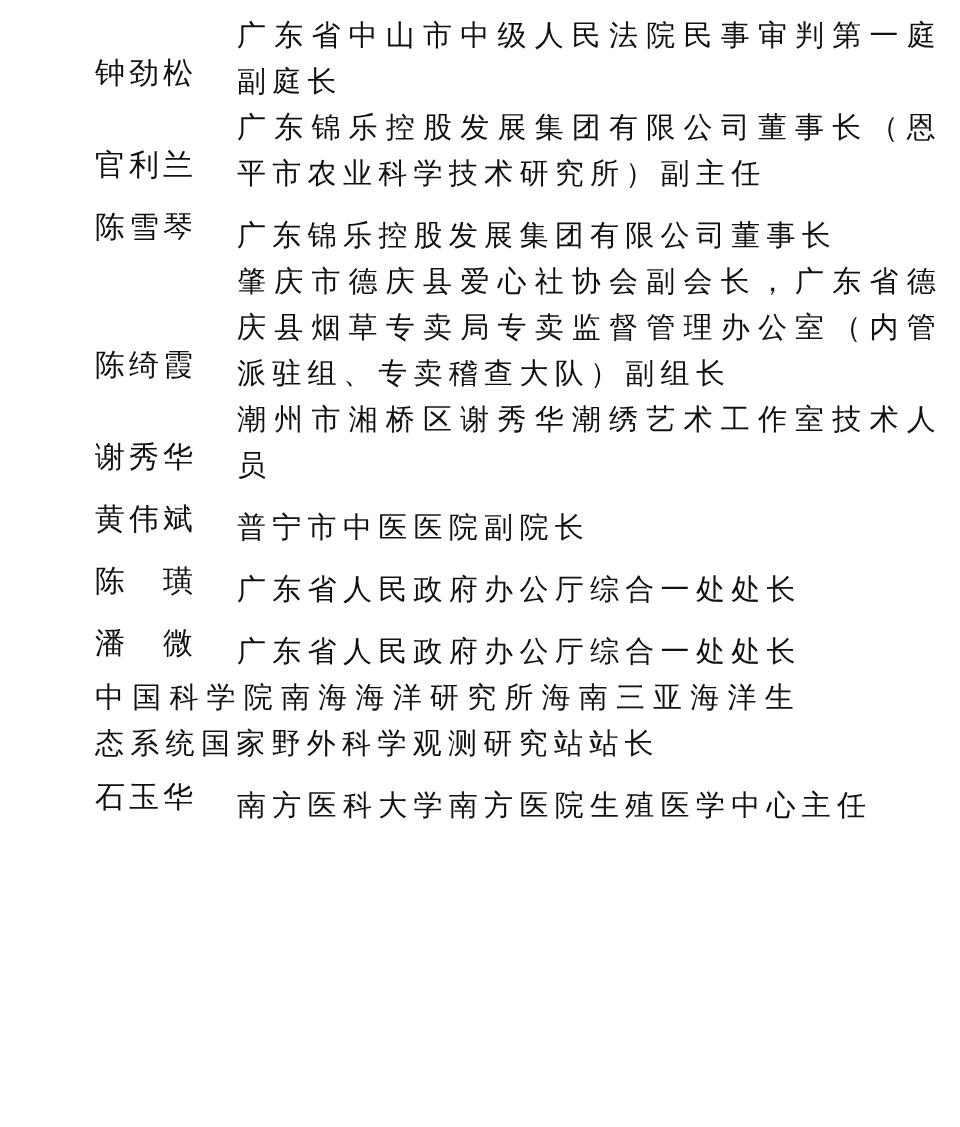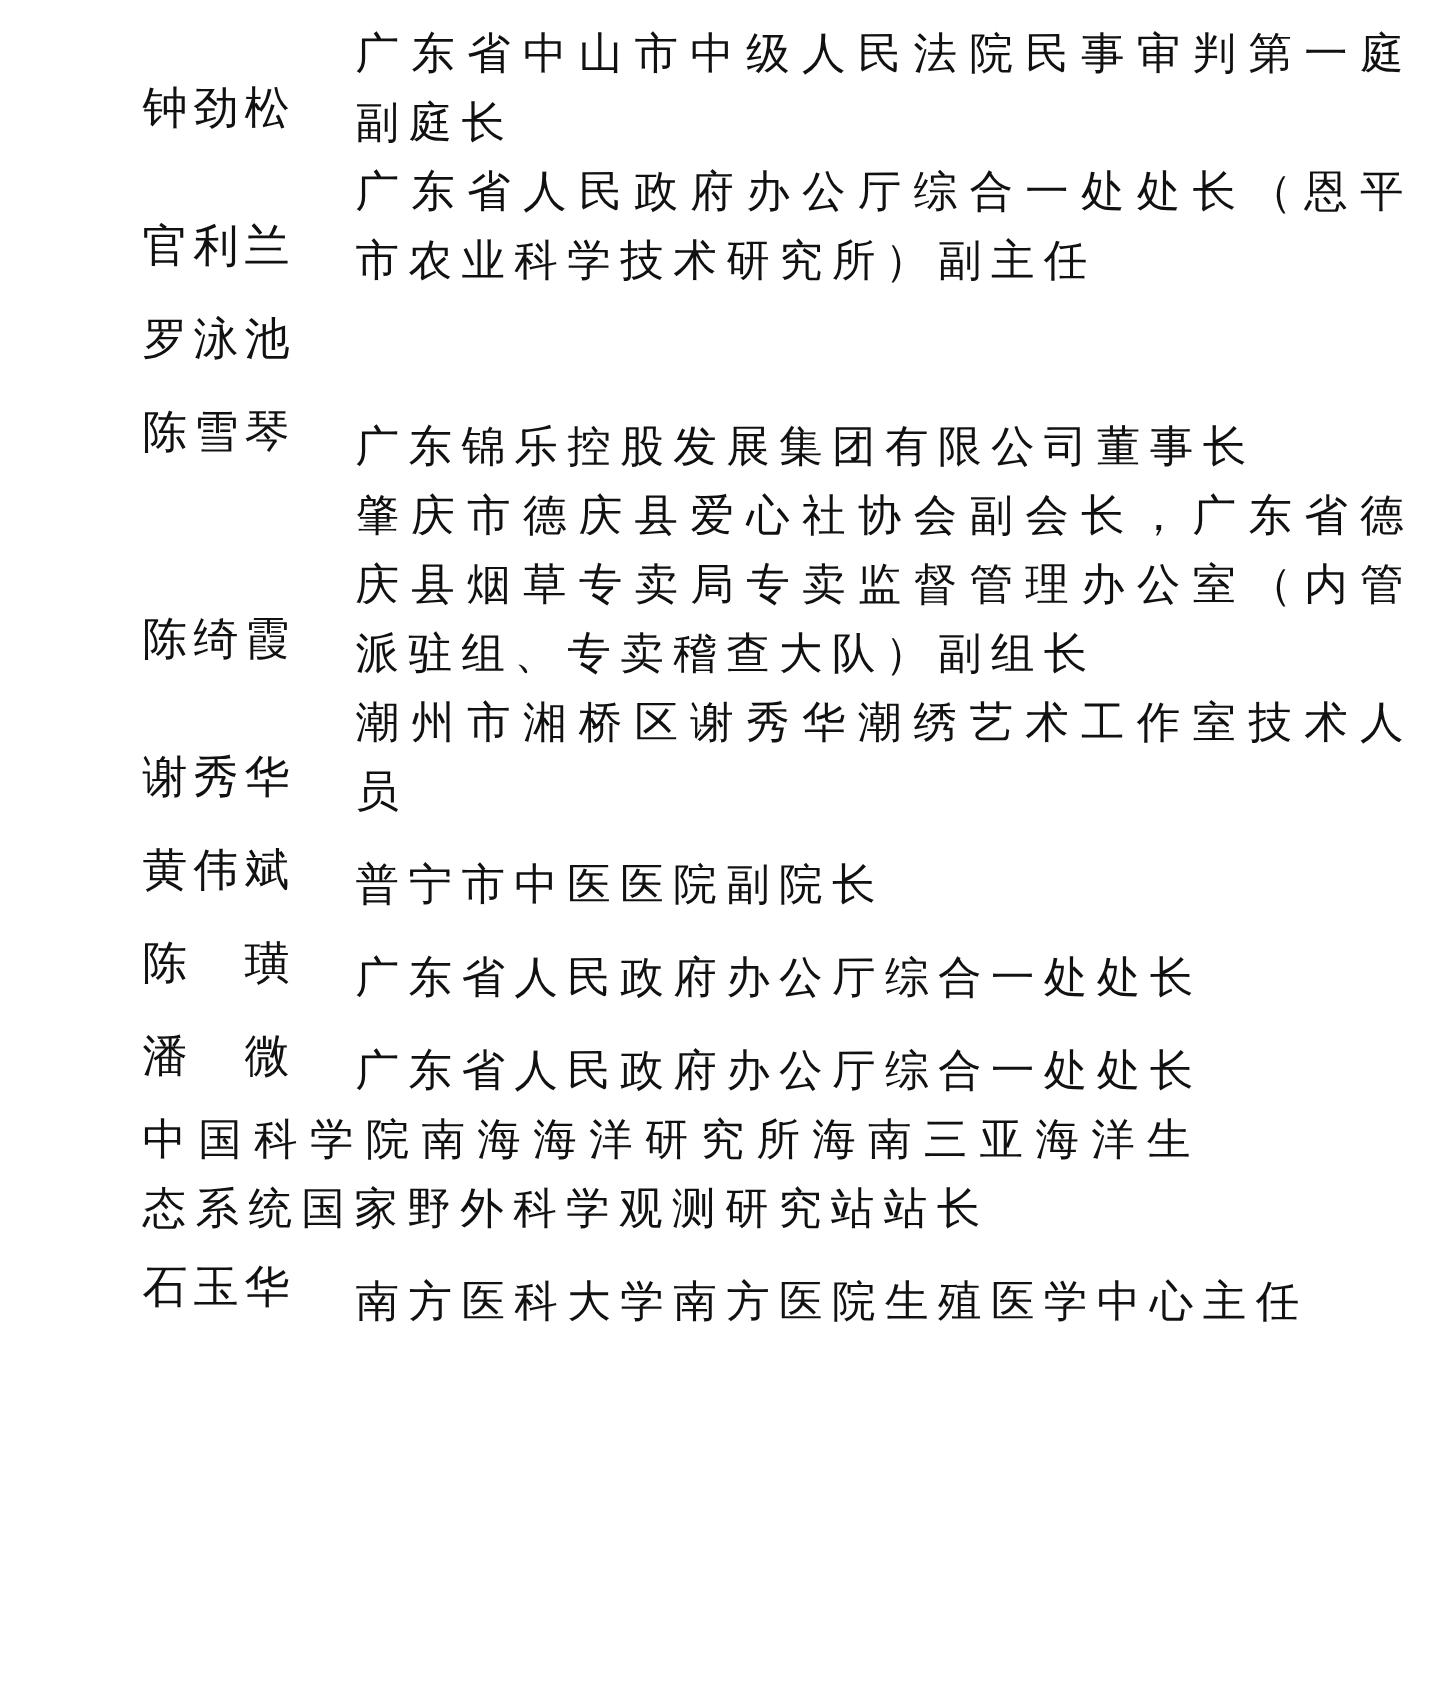--- a/index.html
+++ b/index.html
@@ -26,24 +26,23 @@
 </head>
 <body>
 
 <div class="list">
   <div class="entry">
     <div class="name">钟劲松</div>
     <div class="desc">广东省中山市中级人民法院民事审判第一庭副庭长</div>
   </div>
   <div class="entry">
     <div class="name">官利兰</div>
-    <div class="desc">广东省人民政府办公厅综合一处处长（恩平市农业科学技术研究所）副主任</div>
+    <div class="desc">广东锦乐控股发展集团有限公司董事长（恩平市农业科学技术研究所）副主任</div>
   </div>
   <div class="entry">
-    <div class="name">罗泳池</div>
   </div>
   <div class="entry">
     <div class="name">陈雪琴</div>
     <div class="desc">广东锦乐控股发展集团有限公司董事长</div>
   </div>
   <div class="entry">
     <div class="name">陈绮霞</div>
     <div class="desc">肇庆市德庆县爱心社协会副会长，广东省德庆县烟草专卖局专卖监督管理办公室（内管派驻组、专卖稽查大队）副组长</div>
   </div>
   <div class="entry">

